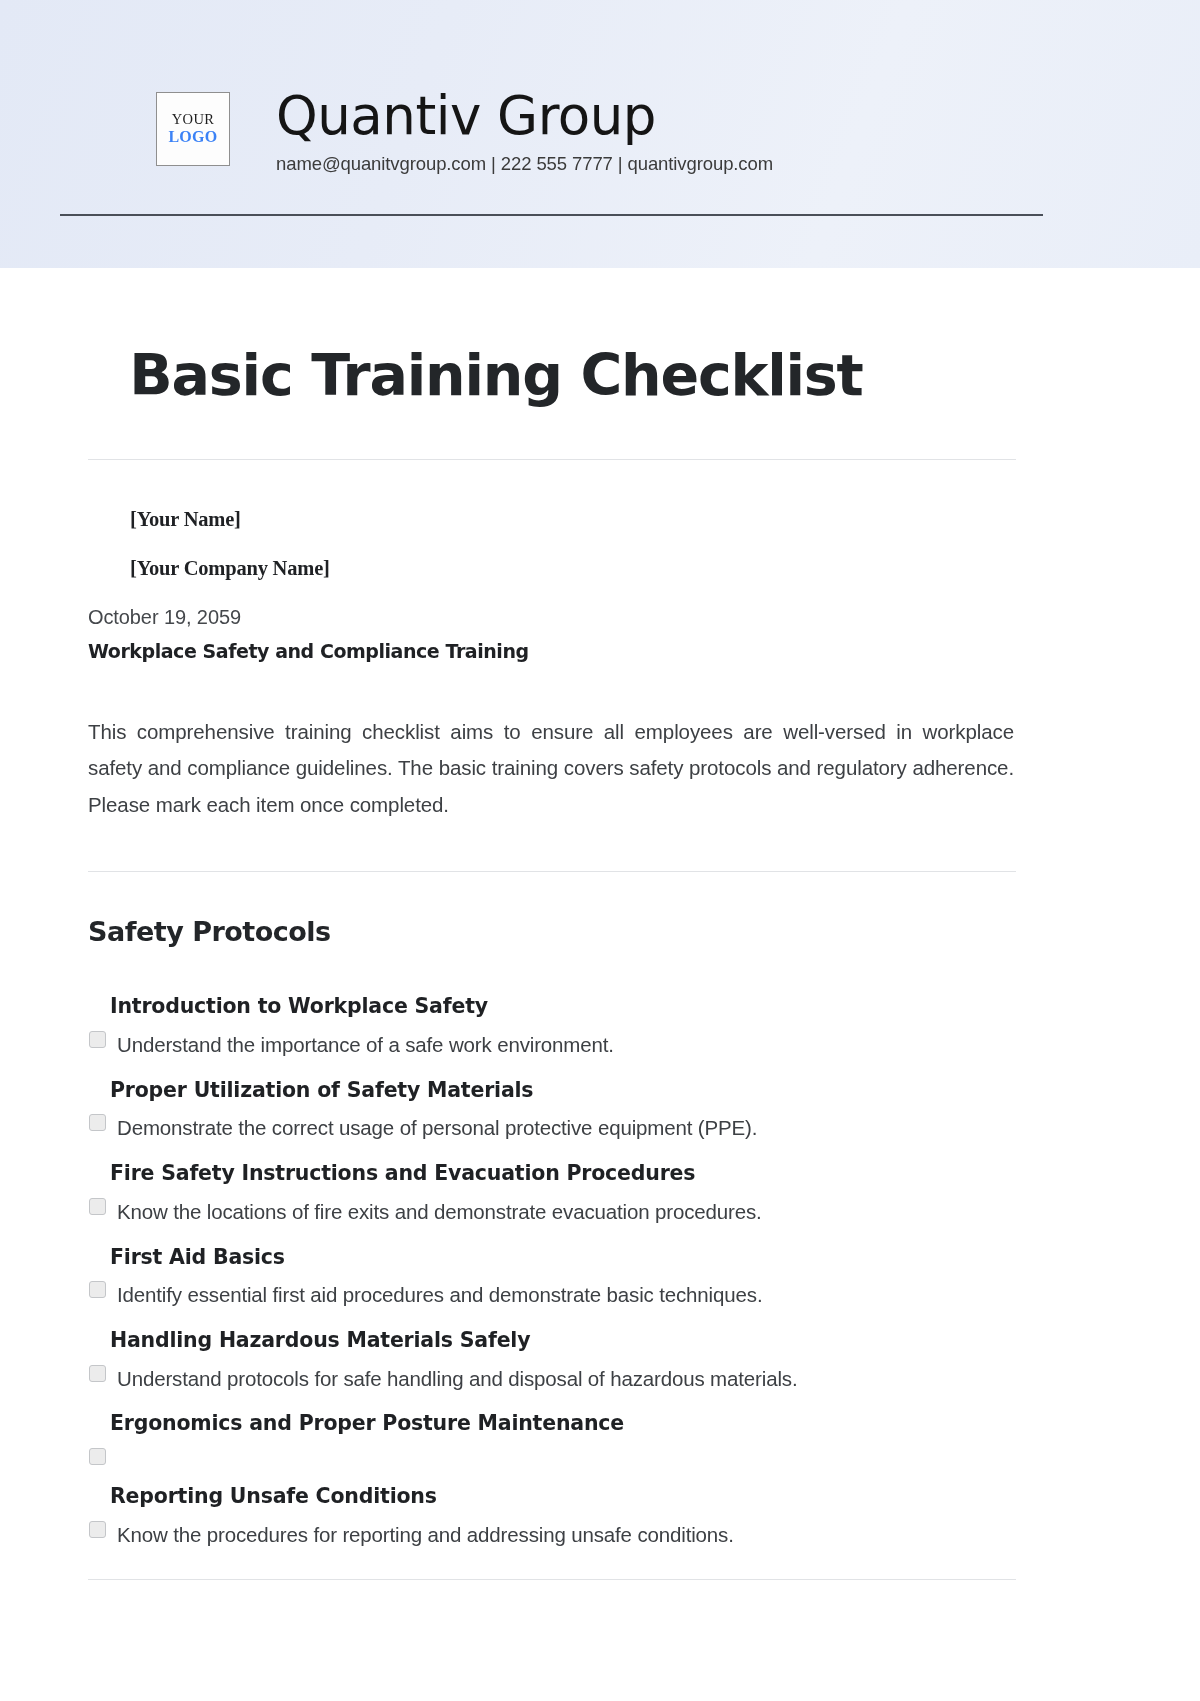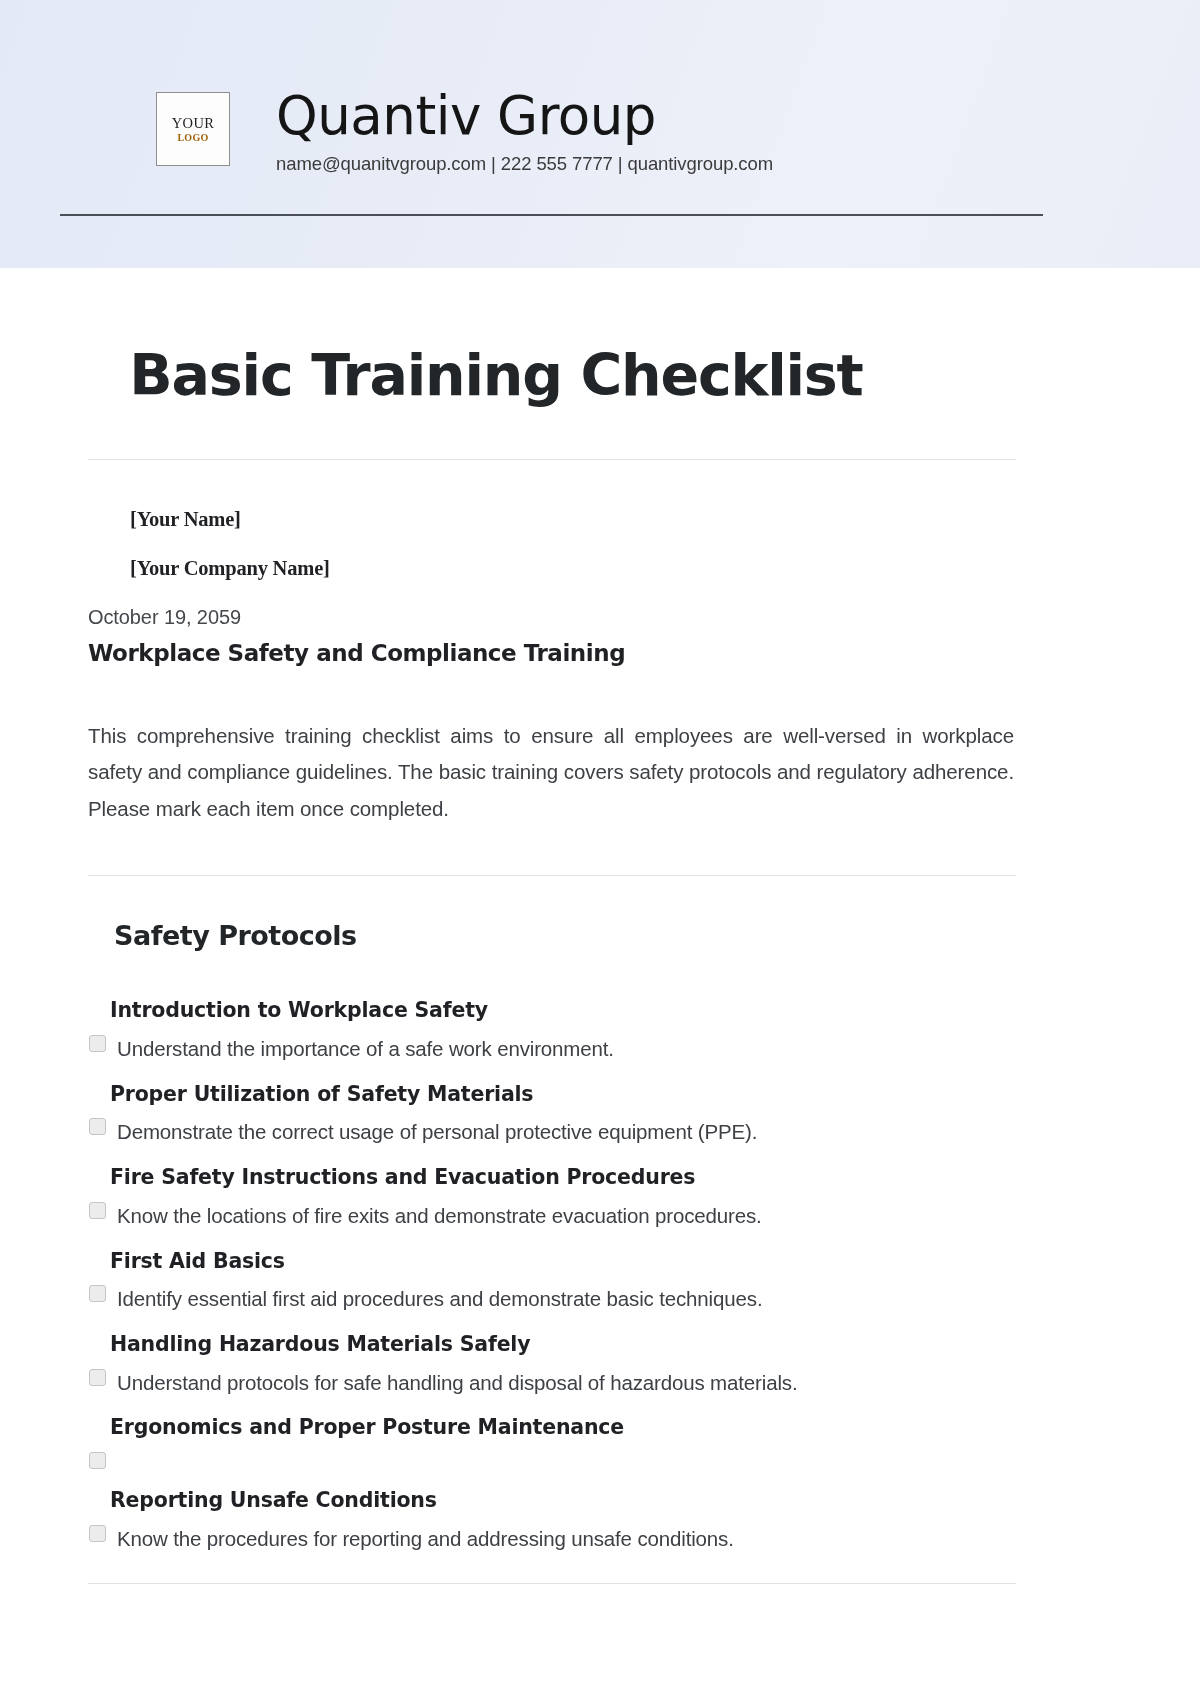--- a/index.html
+++ b/index.html
@@ -56,24 +56,24 @@
   }
   .logo-line1 {
     font-family: "Liberation Serif", serif;
     font-size: 14.5px;
     letter-spacing: 0.4px;
     color: #1d1d1d;
     line-height: 1.15;
   }
   .logo-line2 {
     font-family: "Liberation Serif", serif;
-    font-size: 10px;
+    font-size: 16px;
     font-weight: bold;
     letter-spacing: 0.3px;
-    color: #a16207;
+    color: #3b82f6;
     line-height: 1.15;
     text-align: center;
   }
 
   .brand-text { padding-top: 0; }
 
   .company-name {
     font-family: "DejaVu Sans", sans-serif;
     font-size: 53px;
     font-weight: 400;
@@ -145,21 +145,21 @@
     margin-top: 26px;
     font-family: "Liberation Sans", sans-serif;
     font-size: 20px;
     color: #45484c;
     letter-spacing: -0.1px;
   }
 
   .meta-topic {
     margin-top: 11px;
     font-family: "DejaVu Sans", sans-serif;
-    font-size: 23px;
+    font-size: 19px;
     font-weight: bold;
     color: #1f2124;
     letter-spacing: -0.45px;
   }
 
   .intro {
     margin-top: 52px;
     width: 926px;
     font-family: "Liberation Sans", sans-serif;
     font-size: 20.5px;
@@ -172,21 +172,20 @@
   .rule-under-intro { margin-top: 48px; }
 
   .section { margin-top: 44px; }
 
   .section-title {
     font-family: "DejaVu Sans", sans-serif;
     font-size: 27px;
     font-weight: bold;
     color: #232629;
     letter-spacing: -0.5px;
-    margin-left: 26px;
   }
 
   .checklist { margin-top: 44px; }
 
   .cl-group { margin-bottom: 8px; }
 
   .cl-heading {
     font-family: "DejaVu Sans", sans-serif;
     font-size: 20.5px;
     font-weight: bold;

